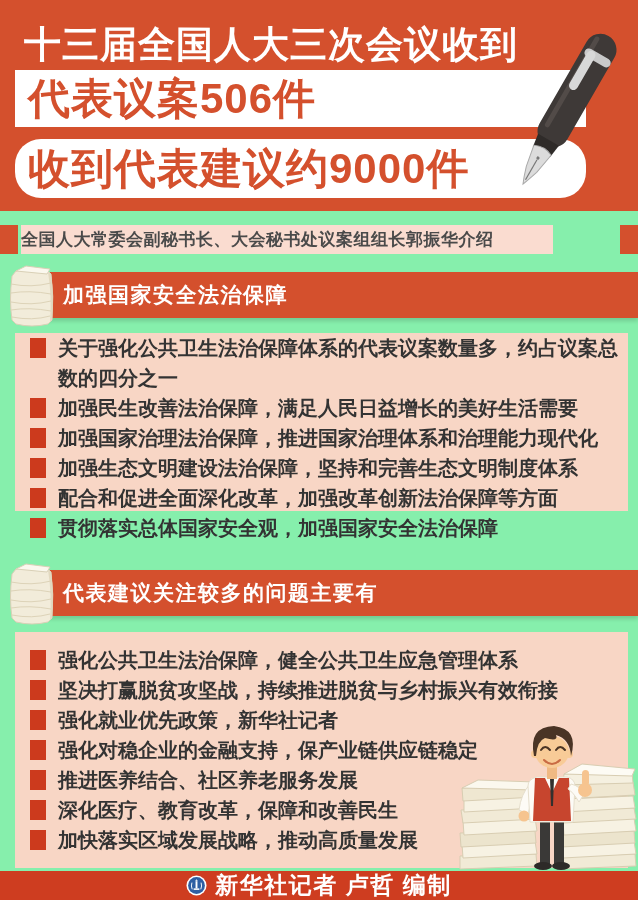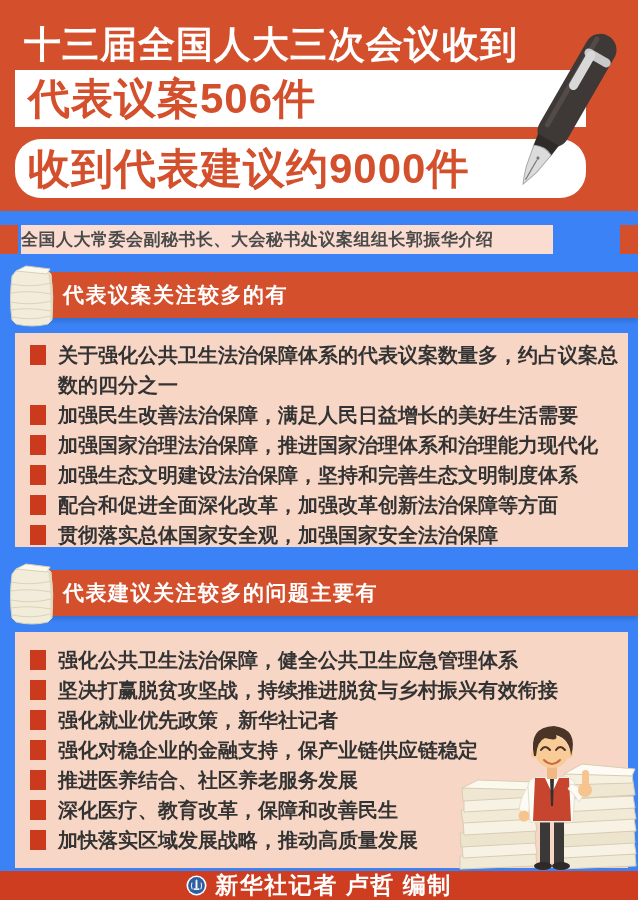--- a/index.html
+++ b/index.html
@@ -1,16 +1,16 @@
 <!DOCTYPE html>
 <html><head>
 <meta charset="utf-8">
 <style>
   html,body{margin:0;padding:0;background:#ffffff;}
-  .page{position:relative;width:638px;height:900px;background:#3b82f6;overflow:hidden;
+  .page{position:relative;width:638px;height:900px;background:#86efac;overflow:hidden;
         font-family:"Liberation Sans","DejaVu Sans",sans-serif;}
 
   
   .header{position:absolute;left:0;top:0;width:638px;height:211px;background:#d4502d;}
   .poster-title{position:absolute;left:24px;top:20px;font-size:37px;font-weight:bold;
                 color:#ffffff;letter-spacing:1px;white-space:nowrap;}
   .banner{position:absolute;left:15px;width:571px;background:#ffffff;display:flex;align-items:center;}
   .banner.b1{top:70px;height:57px;}
   .banner.b2{top:139px;height:59px;border-radius:26px;}
   .banner .stat{color:#d4502d;font-weight:bold;font-size:42px;padding-left:13px;
@@ -32,21 +32,21 @@
   .section-bar .bar-label{color:#ffffff;font-size:21px;font-weight:bold;letter-spacing:1.5px;white-space:nowrap;}
   .bar1{top:272px;}
   .bar2{top:570px;}
   .stack-icon{position:absolute;left:4px;width:58px;height:64px;}
   .stack1{top:264px;}
   .stack2{top:562px;}
 
   
   .panel{position:absolute;left:15px;width:613px;background:#f8d6c5;box-sizing:border-box;
          margin:0;padding:0;}
-  .panel1{top:333px;height:214px;padding-top:7px;}
+  .panel1{top:333px;height:178px;}
   .panel2{top:632px;height:236px;padding-top:13px;}
   ul.items{list-style:none;margin:0;padding:0;}
   li.item{display:flex;align-items:flex-start;padding-left:15px;padding-right:4px;}
   .bullet{flex:0 0 16px;width:16px;height:20px;background:#cc3a1d;margin-top:5px;margin-right:12px;}
   .txt{font-size:20px;font-weight:bold;color:#333333;line-height:30px;letter-spacing:0px;}
 
   
   .clerk{position:absolute;left:458px;top:722px;width:180px;height:150px;}
 
   
@@ -80,21 +80,21 @@
     </svg>
   </div>
 
   <div class="strip-block left"></div>
   <div class="strip">
     <span class="src">全国人大常委会副秘书长、大会秘书处议案组组长郭振华介绍</span>
   </div>
   <div class="strip-block right"></div>
 
   <div class="section-bar bar1">
-    <span class="bar-label">代表议案关注较多的有</span>
+    <span class="bar-label">加强国家安全法治保障</span>
   </div>
   <svg class="stack-icon stack1" viewBox="0 0 58 64">
     <path d="M8,12 Q5,36 8,56 L12,60 Q28,64 44,60 L48,56 Q50,32 47,10 L43,6 Q26,2 12,7 Z" fill="#f2ecda" stroke="#d9d0b6" stroke-width="1"></path>
     <path d="M44,8 Q48,32 46,58 L48,56 Q50,30 47,10 Z" fill="#e2d9c0"></path>
     <path d="M12,7 L22,2 L46,5 L43,10 Z" fill="#fbf8ee" stroke="#d9d0b6" stroke-width="1"></path>
     <path d="M7,20 q20,4 40,-1 M7,29 q18,-3 40,1 M7,38 q20,4 40,-1 M7,46 q18,-3 40,1 M8,53 q20,4 38,-1" stroke="#ddd3b8" stroke-width="1" fill="none"></path>
   </svg>
   <div class="panel panel1">
     <ul class="items">
       <li class="item">

